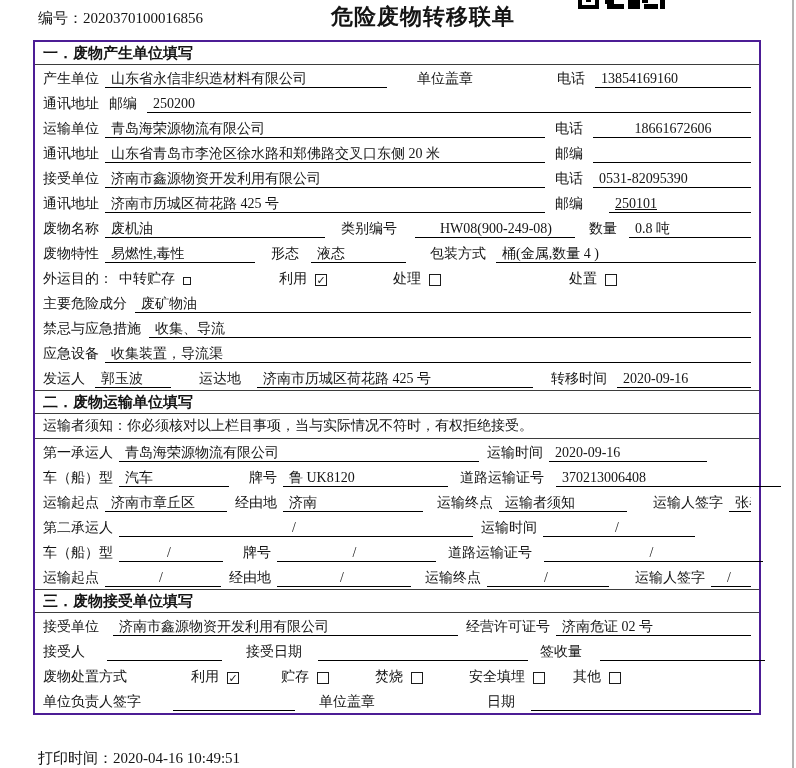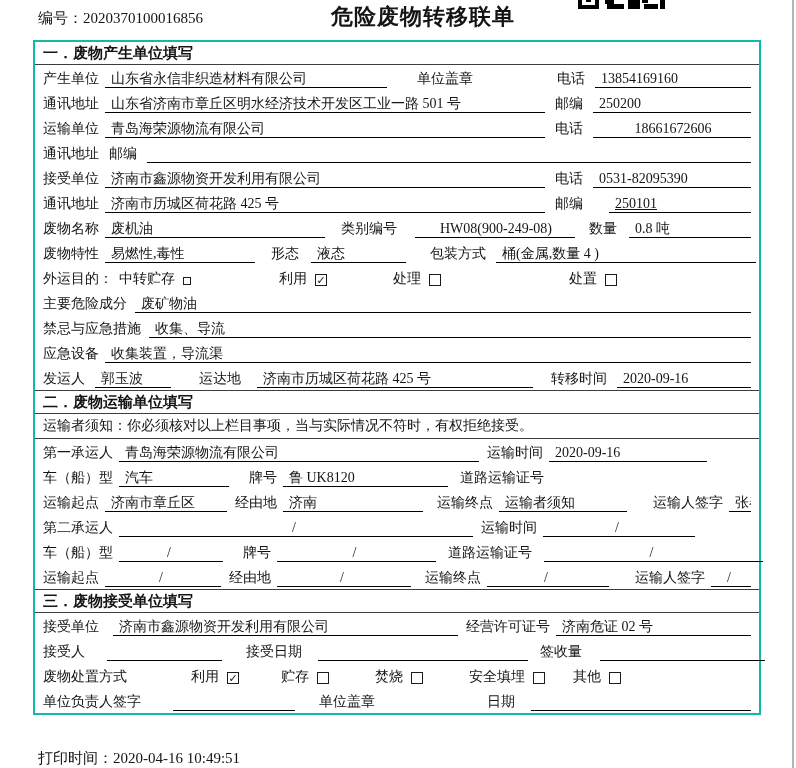--- a/index.html
+++ b/index.html
@@ -5,21 +5,21 @@
   html,body{margin:0;padding:0;background:#ffffff;}
   .page{position:relative;width:796px;height:768px;background:#fff;overflow:hidden;
         font-family:"Liberation Serif","DejaVu Serif",serif;color:#141414;}
   .page-edge{position:absolute;right:2px;top:0;width:2px;height:768px;background:#b4b4b4;}
   .doc-no{position:absolute;left:38px;top:9px;font-size:15px;white-space:nowrap;}
   .doc-title{position:absolute;left:331px;top:2px;font-size:22px;font-weight:bold;letter-spacing:1px;
              font-family:"Liberation Sans","DejaVu Sans",sans-serif;}
   .qr{position:absolute;left:578px;top:0;width:88px;height:10px;}
   .qr div{position:absolute;background:#000;}
   .qr .w{background:#fff;}
-  .form{position:absolute;left:33px;top:40px;width:724px;border:2px solid #14b8a6;background:#fff;}
+  .form{position:absolute;left:33px;top:40px;width:724px;border:2px solid #4c1d95;background:#fff;}
   .section{border-top:1.5px solid #3d3d3d;}
   .section:first-child{border-top:none;}
   .sec-title{height:22px;line-height:22px;padding-left:8px;font-size:15px;font-weight:bold;
              border-bottom:1.5px solid #3d3d3d;font-family:"Liberation Sans","DejaVu Sans",sans-serif;}
   .sec-note{height:24px;line-height:24px;padding-left:8px;font-size:14px;border-bottom:1.5px solid #3d3d3d;}
   .row{display:flex;align-items:baseline;height:25px;box-sizing:border-box;
        padding:6px 8px 0 8px;font-size:14px;}
   .lbl,.txt{white-space:nowrap;line-height:15px;}
   .field{border-bottom:1px solid #000;padding:0 4px 1px 6px;white-space:nowrap;line-height:15px;
          min-height:15px;overflow:hidden;}
@@ -58,32 +58,32 @@
         <div class="sec-title">一．废物产生单位填写</div>
         <div class="row">
           <span class="lbl">产生单位</span>
           <span class="field" style="flex: 0 0 272px; margin-left: 6px;">山东省永信非织造材料有限公司</span>
           <span class="txt" style="margin-left: 30px;">单位盖章</span>
           <span class="lbl" style="margin-left: 84px;">电话</span>
           <span class="field" style="flex: 1 1 0%; margin-left: 10px;">13854169160</span>
         </div>
         <div class="row">
           <span class="lbl">通讯地址</span>
-          <span class="field" style="flex: 0 0 430px; margin-left: 6px;">山东省济南市章丘区明水经济技术开发区工业一路 501 号</span>
           <span class="lbl" style="margin-left: 10px;">邮编</span>
           <span class="field" style="flex: 1 1 0%; margin-left: 10px;">250200</span>
         </div>
         <div class="row">
           <span class="lbl">运输单位</span>
           <span class="field" style="flex: 0 0 430px; margin-left: 6px;">青岛海荣源物流有限公司</span>
           <span class="lbl" style="margin-left: 10px;">电话</span>
           <span class="field" style="flex: 1 1 0%; margin-left: 10px; text-align: center;">18661672606</span>
         </div>
         <div class="row">
           <span class="lbl">通讯地址</span>
+          <span class="field" style="flex: 0 0 430px; margin-left: 6px;">山东省青岛市李沧区徐水路和郑佛路交叉口东侧 20 米</span>
           <span class="lbl" style="margin-left: 10px;">邮编</span>
           <span class="field" style="flex: 1 1 0%; margin-left: 10px;">&nbsp;</span>
         </div>
         <div class="row">
           <span class="lbl">接受单位</span>
           <span class="field" style="flex: 0 0 430px; margin-left: 6px;">济南市鑫源物资开发利用有限公司</span>
           <span class="lbl" style="margin-left: 10px;">电话</span>
           <span class="field" style="flex: 1 1 0%; margin-left: 10px;">0531-82095390</span>
         </div>
         <div class="row">
@@ -156,20 +156,21 @@
           <span class="field" style="flex: 0 0 350px; margin-left: 6px;">青岛海荣源物流有限公司</span>
           <span class="lbl" style="margin-left: 8px;">运输时间</span>
           <span class="field" style="flex: 0 0 148px; margin-left: 6px;">2020-09-16</span>
         </div>
         <div class="row">
           <span class="lbl">车（船）型</span>
           <span class="field" style="flex: 0 0 100px; margin-left: 6px;">汽车</span>
           <span class="lbl" style="margin-left: 20px;">牌号</span>
           <span class="field" style="flex: 0 0 155px; margin-left: 6px;">鲁 UK8120</span>
           <span class="lbl" style="margin-left: 12px;">道路运输证号</span>
+          <span class="field" style="flex: 0 0 215px; margin-left: 12px;">370213006408</span>
         </div>
         <div class="row">
           <span class="lbl">运输起点</span>
           <span class="field" style="flex: 0 0 112px; margin-left: 6px;">济南市章丘区</span>
           <span class="lbl" style="margin-left: 8px;">经由地</span>
           <span class="field" style="flex: 0 0 130px; margin-left: 6px;">济南</span>
           <span class="lbl" style="margin-left: 14px;">运输终点</span>
           <span class="field" style="flex: 0 0 118px; margin-left: 6px;">运输者须知</span>
           <span class="lbl" style="margin-left: 26px;">运输人签字</span>
           <span class="field" style="flex: 1 1 0%; margin-left: 6px;">张春雷</span>

